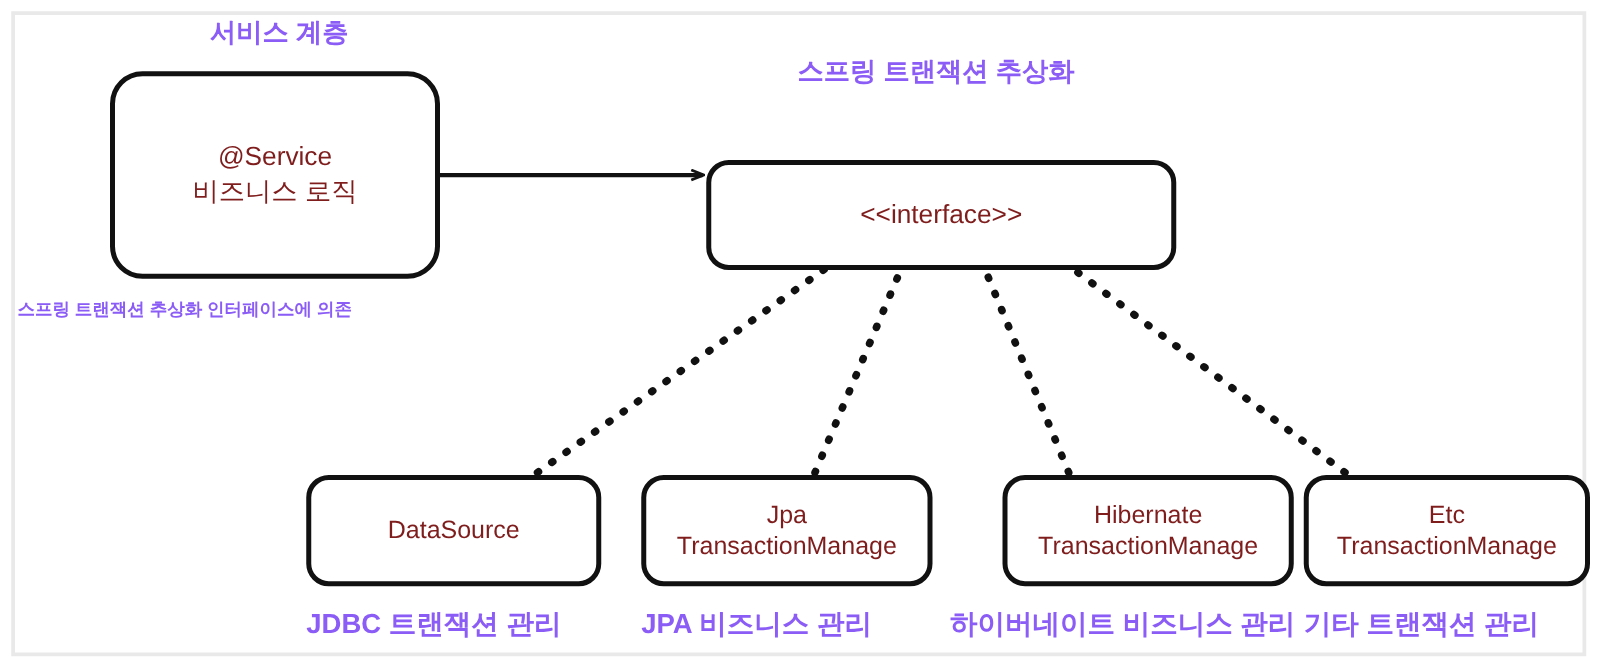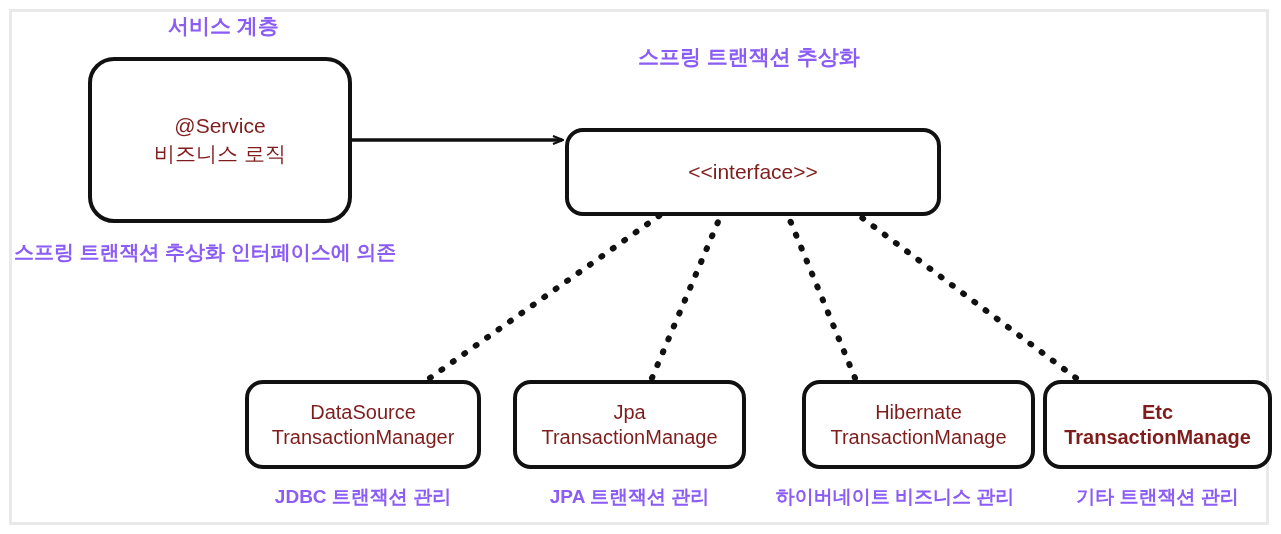--- a/index.html
+++ b/index.html
@@ -73,45 +73,45 @@
 
   .impl-node {
     top: 380px;
     height: 89px;
     border-radius: 18px;
     font-size: 20px;
   }
   #node-datasource { left: 245px; width: 236px; }
   #node-jpa        { left: 513px; width: 233px; text-align: center; }
   #node-hibernate  { left: 778px; width: 233px; margin-left: 24px; }
-  #node-etc        { left: 1043px; width: 229px; font-weight: bold; }
+  #node-etc        { left: 1043px; width: 229px; }
 
   
   .caption {
     position: absolute;
     color: #8b5cf6;
     font-weight: bold;
     white-space: nowrap;
   }
   #cap-service-layer {
     left: 168px; top: 12px;
     font-size: 21px;
   }
   #cap-spring-abstraction {
     left: 638px; top: 43px;
     font-size: 21px;
   }
   #cap-depends {
     left: 14px; top: 239px;
-    font-size: 20px;
+    font-size: 14px;
   }
   .impl-caption {
     top: 484px;
-    font-size: 19px;
-    text-align: center;
+    font-size: 22px;
+    text-align: left;
   }
   #cap-jdbc      { left: 245px; width: 236px; }
   #cap-jpa       { left: 513px; width: 233px; }
   #cap-hibernate { left: 760px; width: 270px; }
   #cap-etc       { left: 1043px; width: 229px; }
 </style>
 </head>
 <body>
 
 <div id="canvas">
@@ -151,39 +151,38 @@
     <span class="line">@Service</span>
     <span class="line">비즈니스 로직</span>
   </div>
 
   <div class="node" id="node-ptm">
     <span class="line">&lt;&lt;interface&gt;&gt;</span>
   </div>
 
   <div class="node impl-node" id="node-datasource">
     <span class="line">DataSource</span>
-    <span class="line">TransactionManager</span>
   </div>
 
   <div class="node impl-node" id="node-jpa">
     <span class="line">Jpa</span>
     <span class="line">TransactionManage</span>
   </div>
 
   <div class="node impl-node" id="node-hibernate">
     <span class="line">Hibernate</span>
     <span class="line">TransactionManage</span>
   </div>
 
   <div class="node impl-node" id="node-etc">
     <span class="line">Etc</span>
     <span class="line">TransactionManage</span>
   </div>
 
   <div class="caption impl-caption" id="cap-jdbc">JDBC 트랜잭션 관리</div>
 
-  <div class="caption impl-caption" id="cap-jpa">JPA 트랜잭션 관리</div>
+  <div class="caption impl-caption" id="cap-jpa">JPA 비즈니스 관리</div>
 
   <div class="caption impl-caption" id="cap-hibernate">하이버네이트 비즈니스 관리</div>
 
   <div class="caption impl-caption" id="cap-etc">기타 트랜잭션 관리</div>
 
 </div>
 
 </body></html>

